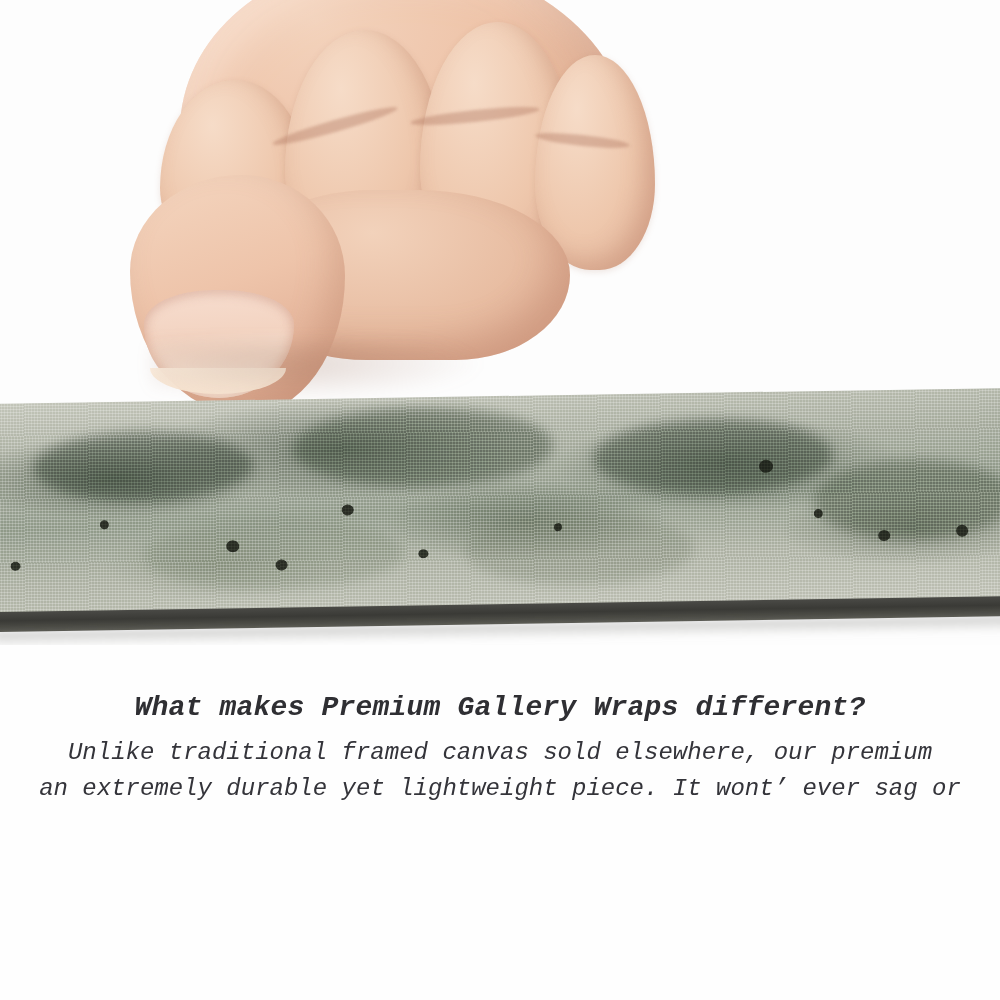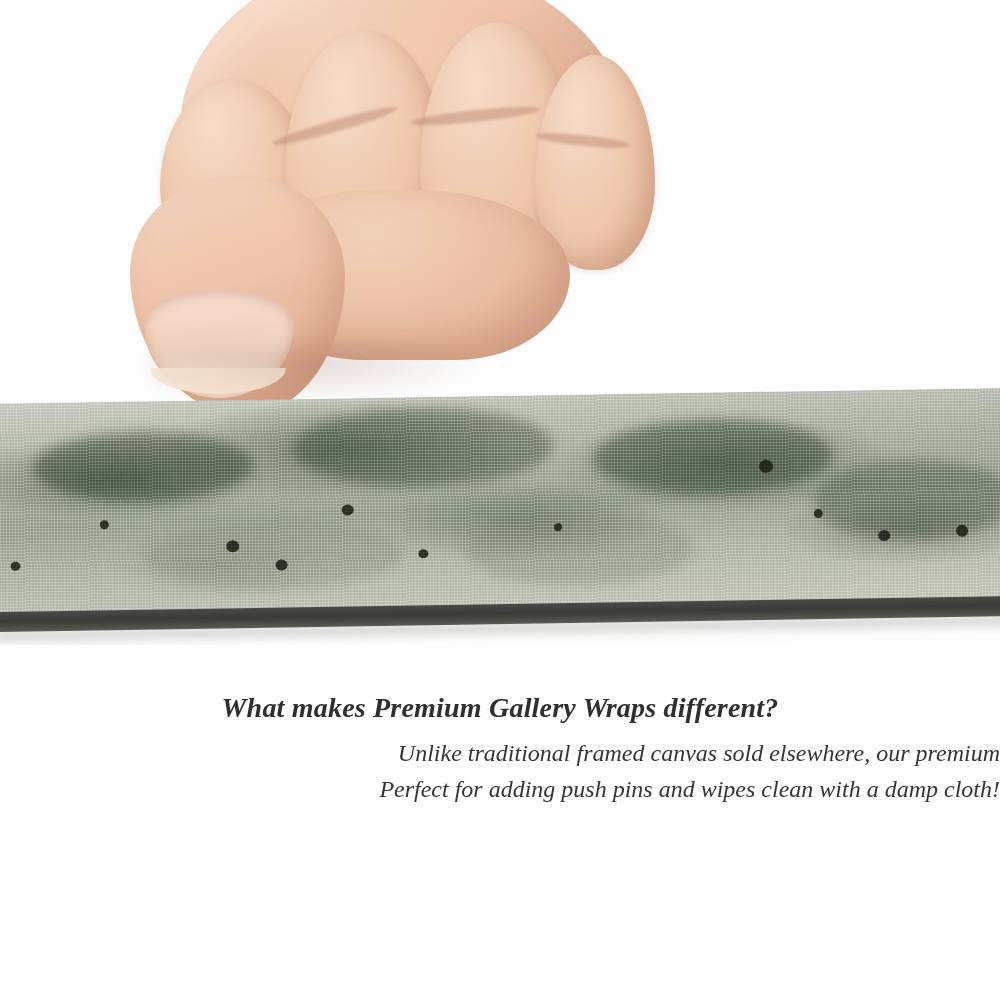--- a/index.html
+++ b/index.html
@@ -188,38 +188,37 @@
     filter: blur(3px);
   }
 
   
   .caption {
     position: absolute;
     left: 0;
     top: 690px;
     width: 1000px;
     text-align: center;
-    font-family: Liberation Serif, serif;
+    font-family: Liberation Mono, monospace;
     color: #2f2f33;
   }
   .caption .headline {
     font-size: 28px;
     font-style: italic;
     font-weight: 700;
     letter-spacing: .2px;
     margin: 0 0 10px 0;
     line-height: 1.25;
   }
   .caption .body-line {
     font-size: 24px;
     font-style: italic;
     line-height: 1.52;
     margin: 0;
     color: #34343a;
-    text-align: right;
   }
 </style>
 </head>
 <body>
 
 <div class="page">
 
   <div class="photo">
 
     <div class="hand">
@@ -266,16 +265,16 @@
       </div>
       <div class="canvas-edge"></div>
       <div class="canvas-shadow"></div>
     </div>
 
   </div>
 
   <div class="caption">
     <p class="headline">What makes Premium Gallery Wraps different?</p>
     <p class="body-line">Unlike traditional framed canvas sold elsewhere, our premium</p>
-    <p class="body-line">Perfect for adding push pins and wipes clean with a damp cloth!</p>
+    <p class="body-line">an extremely durable yet lightweight piece. It wont’ ever sag or</p>
   </div>
 
 </div>
 
 </body></html>

